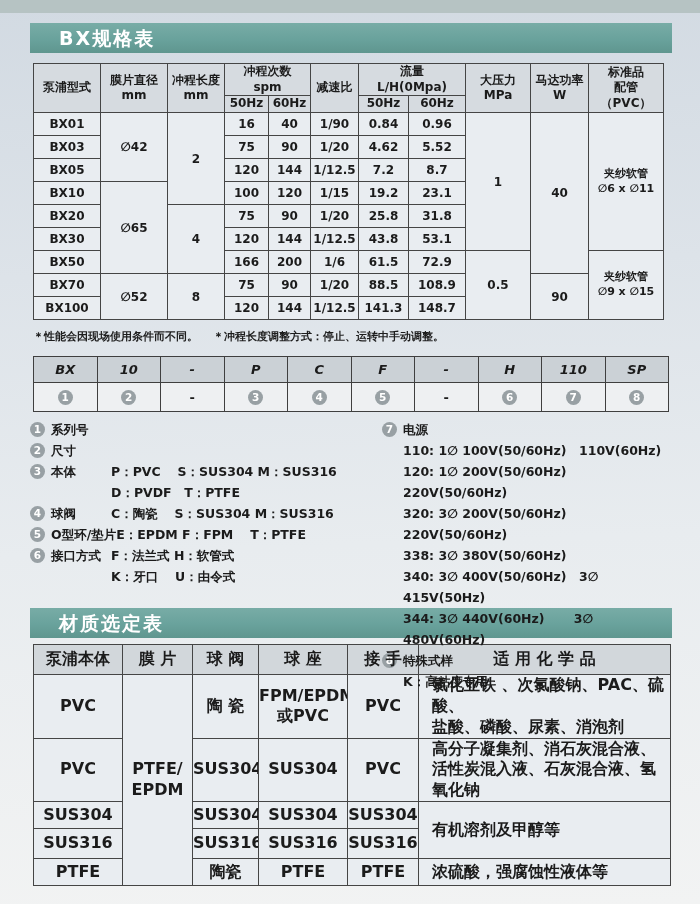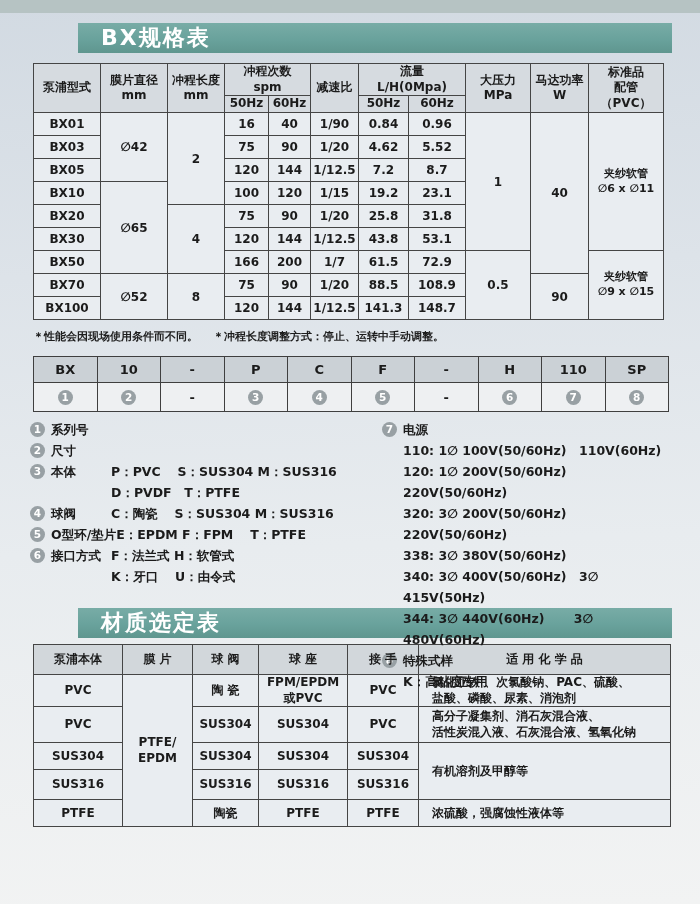--- a/index.html
+++ b/index.html
@@ -13,23 +13,23 @@
     background:linear-gradient(178deg,#d2dae2 0%,#dde3e9 30%,#e8ecef 60%,#f2f3f3 100%);
   }
   .top-strip {
     position:absolute; top:0; left:0; width:700px; height:13px;
     background:#b6c3c3;
   }
   .content { position:absolute; left:30px; top:23px; width:642px; }
 
   
   .bar {
-    height:30px; line-height:30px; padding-left:23px;
+    height:30px; line-height:30px; padding-left:29px;
     background:linear-gradient(180deg,#78aca6 0%,#69a29c 55%,#5f968f 100%);
-    color:#ffffff; font-size:22px; font-weight:bold; letter-spacing:2px;margin-left:48px;
+    color:#ffffff; font-size:19px; font-weight:bold; letter-spacing:2px;
   }
 
   
   table { border-collapse:collapse; table-layout:fixed; }
   th, td {
     border:1px solid #454545; text-align:center; vertical-align:middle;
     white-space:pre-line; overflow:hidden;
   }
 
   
@@ -42,21 +42,21 @@
   .piping-cell { font-size:11px; font-weight:700; line-height:1.35; }
 
   
   .notes { margin:8px 0 0 3px; font-size:11px; font-weight:600; line-height:18px; color:#1d1d1d; }
   .notes .n2 { margin-left:15px; }
 
   
   .model-table { width:635px; margin:10px 0 0 3px; }
   .model-table td { border-color:#3f3f3f; }
   .model-table tr.codes { height:26px; }
-  .model-table tr.codes td { background:#cbd1d6; font-weight:700; font-size:13px; }
+  .model-table tr.codes td { background:#cbd1d6; font-weight:700; font-size:13px;font-style:italic; }
   .model-table tr.marks { height:29px; }
   .model-table tr.marks td { background:#eef0f2; font-weight:700; font-size:13px; }
 
   .badge {
     display:inline-flex; width:15px; height:15px; border-radius:50%;
     background:#98a0a4; color:#fff; font-size:10.5px; font-weight:700;
     align-items:center; justify-content:center; line-height:1;
   }
 
   
@@ -64,21 +64,21 @@
   .legend-left { width:352px; flex:0 0 352px; }
   .legend-right { flex:1; }
   .li { display:flex; align-items:flex-start; font-size:12.5px; font-weight:600; line-height:21px; }
   .li .badge { margin:3px 6px 0 0; flex:0 0 15px; }
   .li .lab { min-width:60px; white-space:nowrap; }
   .li .codes { white-space:pre-line; }
   .legend-right .li .codes { line-height:21px; }
   .lbody .lab { min-width:0; }
 
   
-  .material-table { width:637px; margin:6px 0 0 3px; font-size:12px; }
+  .material-table { width:637px; margin:6px 0 0 3px; font-size:16px; }
   .material-table th { background:#d2d7db; font-weight:700; height:30px; }
   .material-table td { background:#e9edf1; font-weight:600; line-height:1.3; }
   .material-table tr.r1 { height:32px; }
   .material-table tr.r2 { height:36px; }
   .material-table tr.r3 { height:27px; }
   .material-table tr.r4 { height:30px; }
   .material-table tr.r5 { height:27px; }
   .chem { text-align:left; padding-left:13px; }
 </style>
 </head>
@@ -186,21 +186,21 @@
           <td>120</td>
           <td>144</td>
           <td>1/12.5</td>
           <td>43.8</td>
           <td>53.1</td>
         </tr>
         <tr>
           <td>BX50</td>
           <td>166</td>
           <td>200</td>
-          <td>1/7</td>
+          <td>1/6</td>
           <td>61.5</td>
           <td>72.9</td>
           <td rowspan="3">0.5</td>
           <td rowspan="3" class="piping-cell">夹纱软管
 ∅9 x ∅15</td>
         </tr>
         <tr>
           <td>BX70</td>
           <td rowspan="2">∅52</td>
           <td rowspan="2">8</td>

